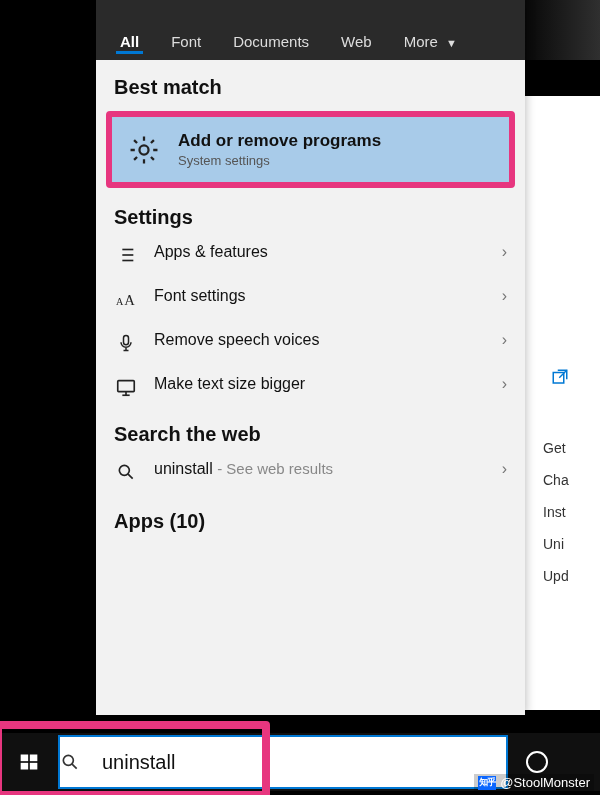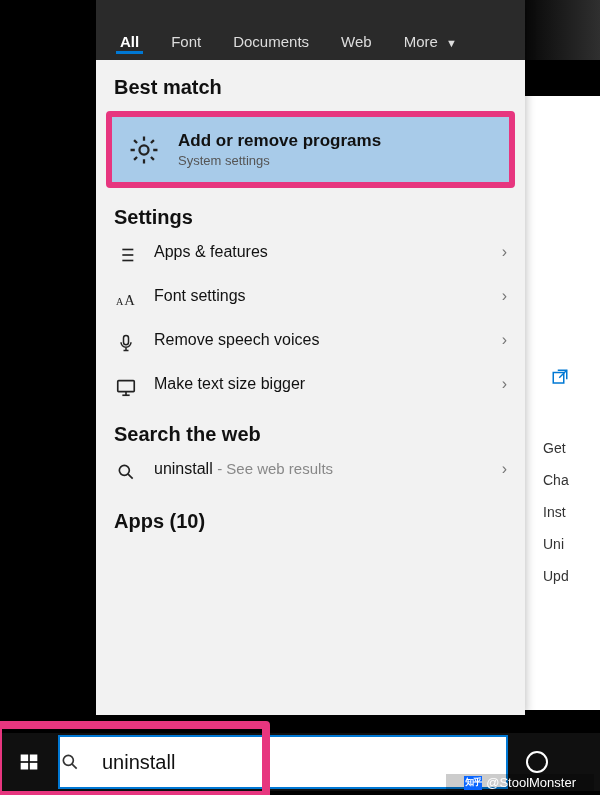--- a/index.html
+++ b/index.html
@@ -137,21 +137,21 @@
     border-radius: 4px;
     pointer-events: none;
   }
 
   
   .watermark {
     position: absolute; right: 6px; bottom: 4px;
     font-size: 13px; color: #fff;
     display: flex; align-items: center; gap: 4px;
     background: rgba(0,0,0,.2);
-    padding: 1px 18px;
+    padding: 1px 4px;
   }
   .zhihu {
     display:inline-flex; width:18px; height:14px; background:#0a66ff; color:#fff;
     align-items:center; justify-content:center; font-size:9px; font-weight:700;
     letter-spacing:-1px;
   }
 
   svg { display:block; }
 </style>
 </head>

